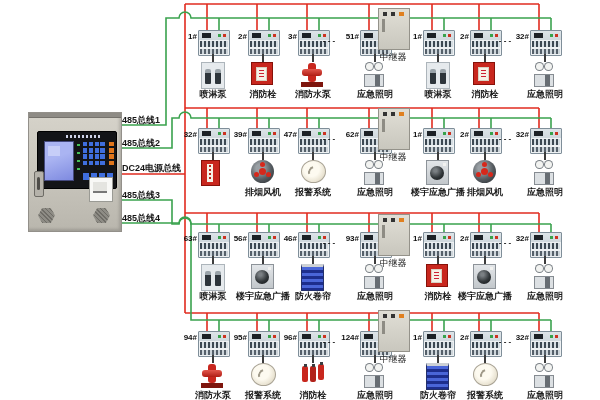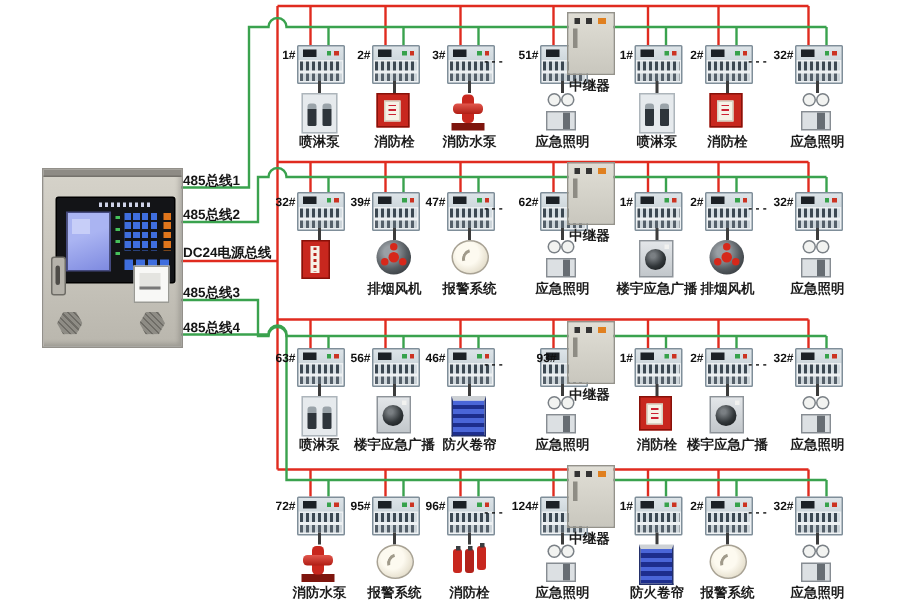--- a/index.html
+++ b/index.html
@@ -26,21 +26,21 @@
   .dev-label{position:absolute;z-index:3;width:76px;text-align:center;font-size:9px;font-weight:bold;color:#1c1c1c;white-space:nowrap;}
   .connector{position:absolute;z-index:2;width:2px;height:8px;background:#3c3c3c;}
   .bus-label{position:absolute;z-index:4;font-size:9px;font-weight:bold;color:#151515;white-space:nowrap;}
 
   
   .repeater{position:absolute;width:30px;height:40px;z-index:2;border:1px solid #94928a;
     background:linear-gradient(#e0ded5,#c9c7be);}
   .repeater::before{content:"";position:absolute;left:4px;top:3px;width:21px;height:4px;
     background:linear-gradient(90deg,#333 0 4px,transparent 4px 8px,#333 8px 12px,transparent 12px 16px,#e08020 16px 21px);}
   .repeater::after{content:"";position:absolute;left:3px;top:10px;width:3px;height:13px;background:#8e8c84;}
-  .rep-label{position:absolute;z-index:2;width:48px;text-align:center;font-size:9px;font-weight:bold;color:#1c1c1c;}
+  .rep-label{position:absolute;z-index:2;width:48px;text-align:center;font-size:9px;font-weight:normal;color:#1c1c1c;}
 
   
   .dev-icon{position:absolute;z-index:2;}
   .ic-spray-pump{width:22px;height:25px;background:#e6eaed;border:1px solid #adb5bb;}
   .ic-spray-pump::before,.ic-spray-pump::after{content:"";position:absolute;top:6px;width:6px;height:15px;
     border-radius:2px 2px 1px 1px;background:linear-gradient(180deg,#9aa3a9 0 4px,#2e353b 4px);}
   .ic-spray-pump::before{left:3px;} .ic-spray-pump::after{right:3px;}
 
   .ic-hydrant-cabinet{width:20px;height:21px;background:#c8271e;border:1px solid #871109;}
   .ic-hydrant-cabinet::before{content:"";position:absolute;left:4px;top:4px;width:9px;height:12px;background:#f6f2e7;border:1px solid #d8d2c2;}
@@ -295,21 +295,21 @@
     <div class="mod-num" style="left: 229px; top: 234px;">56#</div>
     <div class="connector" style="left: 262px; top: 256px;"></div>
     <div class="dev-icon ic-broadcast-speaker" style="top: 264px; left: 251px;"></div>
     <div class="dev-label" style="left: 225px; top: 290px;">楼宇应急广播</div>
     <div class="module" style="left: 298px; top: 232px;"></div>
     <div class="mod-num" style="left: 279px; top: 234px;">46#</div>
     <div class="connector" style="left: 312px; top: 256px;"></div>
     <div class="dev-icon ic-roller-shutter" style="top: 264px; left: 301px;"></div>
     <div class="dev-label" style="left: 275px; top: 290px;">防火卷帘</div>
     <div class="module" style="left: 360px; top: 232px;"></div>
-    <div class="mod-num" style="left: 341px; top: 234px; margin-left: 12px;">93#</div>
+    <div class="mod-num" style="left: 341px; top: 234px;">93#</div>
     <div class="connector" style="left: 374px; top: 256px;"></div>
     <div class="dev-icon ic-emergency-light" style="top: 264px; left: 363px;"></div>
     <div class="dev-label" style="left: 337px; top: 290px;">应急照明</div>
     <div class="dots" style="left: 320px; top: 238px;">- - -</div>
     <div class="module" style="left: 423px; top: 232px;"></div>
     <div class="mod-num" style="left: 404px; top: 234px;">1#</div>
     <div class="connector" style="left: 437px; top: 256px;"></div>
     <div class="dev-icon ic-hydrant-cabinet" style="top: 264px; left: 426px;"></div>
     <div class="dev-label" style="left: 400px; top: 290px;">消防栓</div>
     <div class="module" style="left: 470px; top: 232px;"></div>
@@ -319,21 +319,21 @@
     <div class="dev-label" style="left: 447px; top: 290px;">楼宇应急广播</div>
     <div class="module" style="left: 530px; top: 232px;"></div>
     <div class="mod-num" style="left: 511px; top: 234px;">32#</div>
     <div class="connector" style="left: 544px; top: 256px;"></div>
     <div class="dev-icon ic-emergency-light" style="top: 264px; left: 533px;"></div>
     <div class="dev-label" style="left: 507px; top: 290px;">应急照明</div>
     <div class="dots" style="left: 496px; top: 238px;">- - -</div>
     <div class="repeater" style="left: 378px; top: 214px;"></div>
     <div class="rep-label" style="left: 369px; top: 257px;">中继器</div>
     <div class="module" style="left: 198px; top: 331px;"></div>
-    <div class="mod-num" style="left: 179px; top: 333px;">72#</div>
+    <div class="mod-num" style="left: 179px; top: 333px;">94#</div>
     <div class="connector" style="left: 212px; top: 355px;"></div>
     <div class="dev-icon ic-fire-hydrant" style="top: 363px; left: 201px;"></div>
     <div class="dev-label" style="left: 175px; top: 389px;">消防水泵</div>
     <div class="module" style="left: 248px; top: 331px;"></div>
     <div class="mod-num" style="left: 229px; top: 333px;">95#</div>
     <div class="connector" style="left: 262px; top: 355px;"></div>
     <div class="dev-icon ic-smoke-detector" style="top: 363px; left: 251px;"></div>
     <div class="dev-label" style="left: 225px; top: 389px;">报警系统</div>
     <div class="module" style="left: 298px; top: 331px;"></div>
     <div class="mod-num" style="left: 279px; top: 333px;">96#</div>

